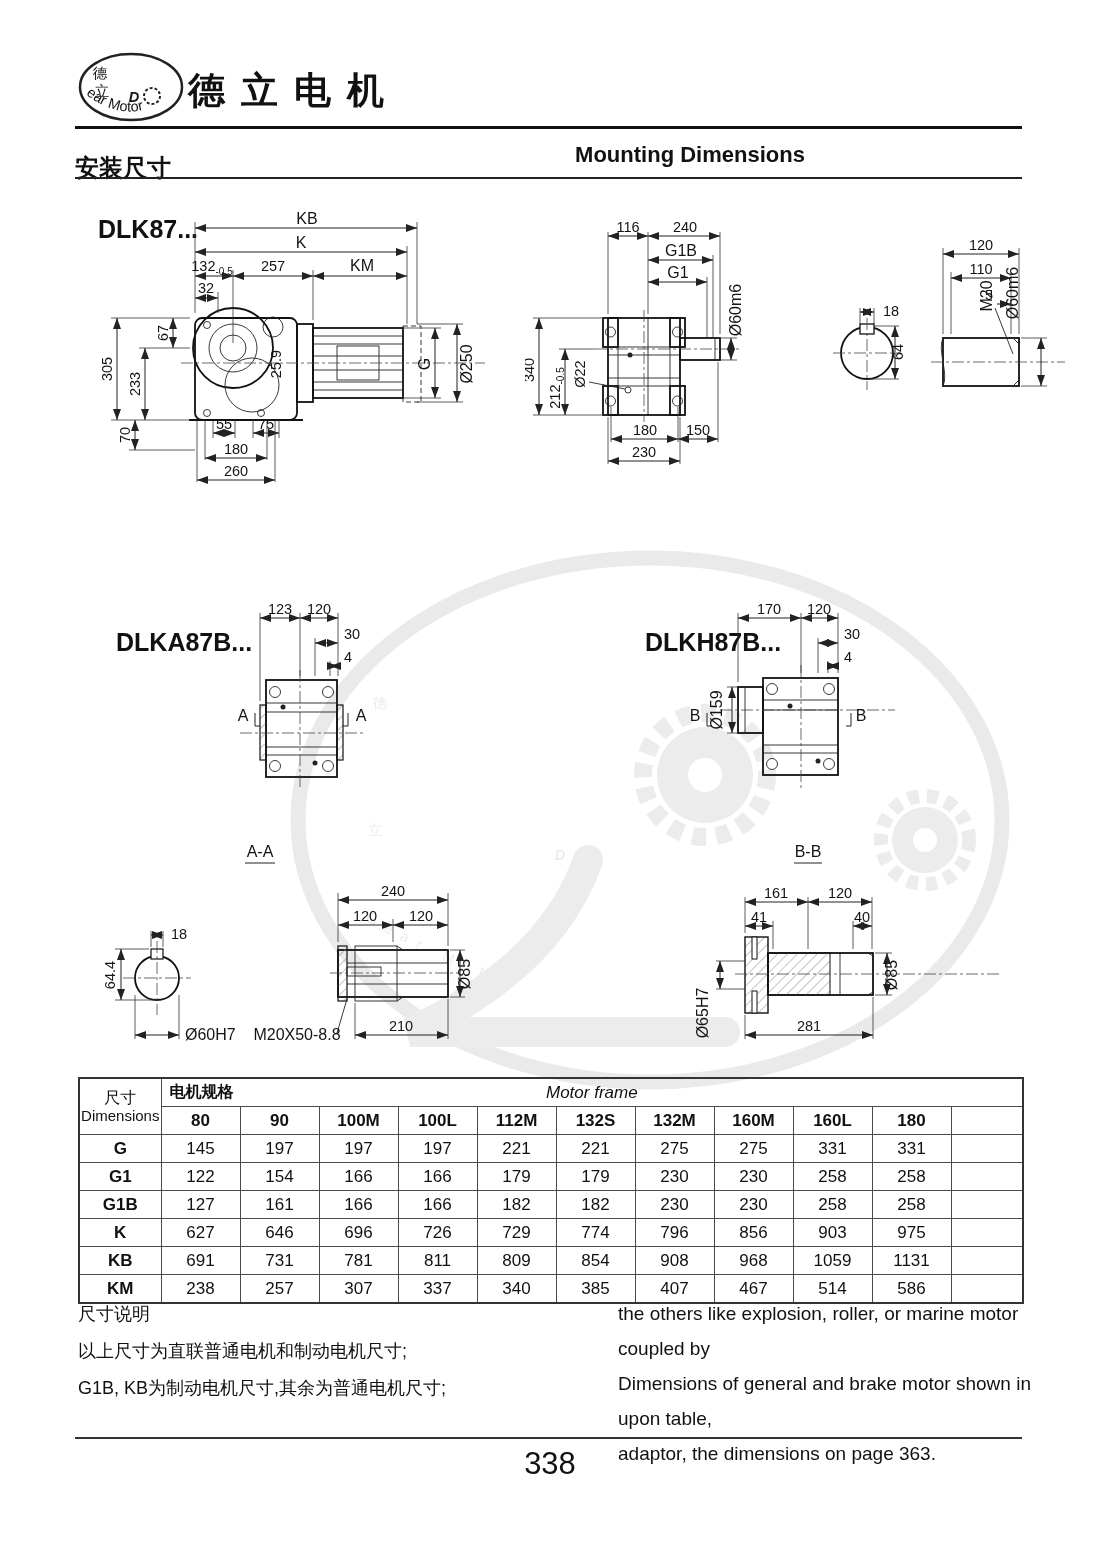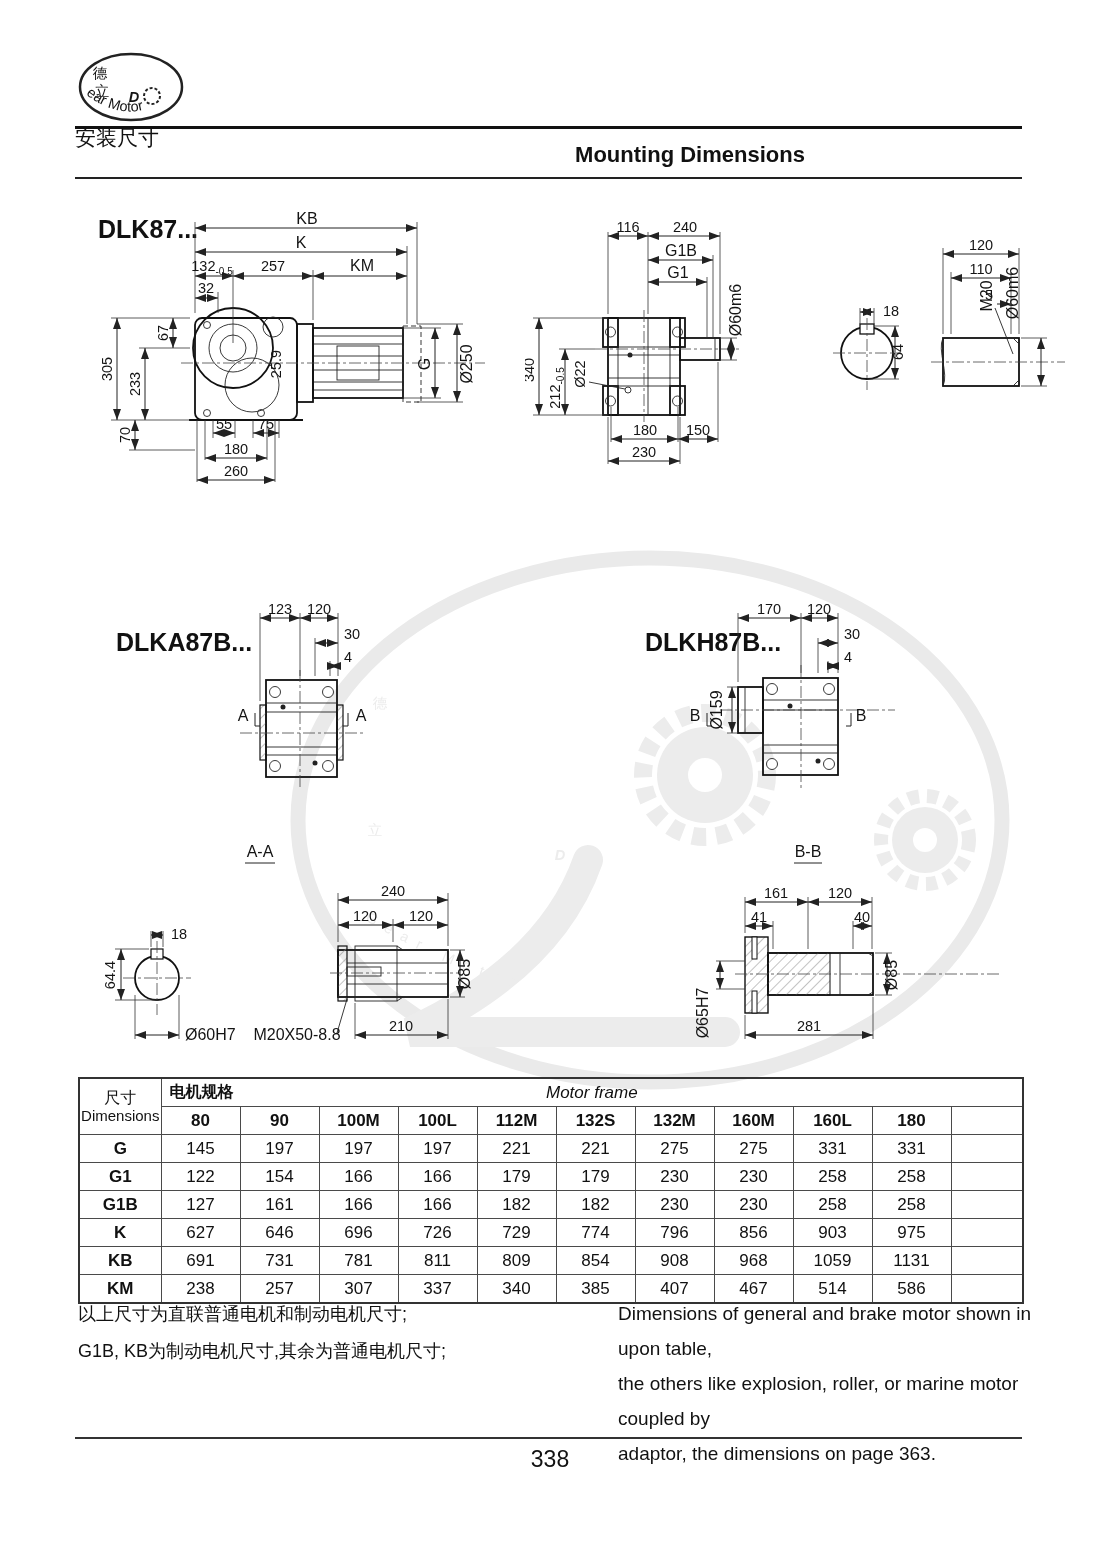--- a/index.html
+++ b/index.html
@@ -3,21 +3,21 @@
 <meta charset="utf-8">
 <style>
   html,body{margin:0;padding:0;background:#fff;}
   #page{position:relative;width:1100px;height:1555px;background:#fff;overflow:hidden;
         font-family:"Liberation Sans",sans-serif;color:#111;}
   .abs{position:absolute;}
   
   #brand-title{left:188px;top:66px;font-size:37px;font-weight:bold;letter-spacing:16px;
                font-family:"DejaVu Serif",serif;}
   #rule-top{left:75px;top:126px;width:947px;height:3px;background:#111;}
-  #title-cn{left:75px;top:124px;font-size:21px;font-weight:normal;}
+  #title-cn{left:75px;top:152px;font-size:24px;font-weight:bold;}
   #title-en{left:560px;top:142px;width:260px;text-align:center;font-size:22px;font-weight:bold;}
   #rule-title{left:75px;top:177px;width:947px;height:2px;background:#222;}
   .model-label{font-size:25px;font-weight:bold;margin-left:20px;}
   
   svg text{font-family:"Liberation Sans",sans-serif;font-size:14.5px;fill:#141414;text-anchor:middle;}
   svg text.st{text-anchor:start;}
   svg text.big{font-size:16px;}
   svg .ts{font-size:10px;}
   .o{stroke:#111;stroke-width:1.8;fill:none;}
   .i{stroke:#222;stroke-width:0.9;fill:none;}
@@ -41,21 +41,21 @@
   #dim-table th.group .gcn{position:absolute;left:8px;top:3px;font-weight:bold;font-size:16px;}
   #dim-table th.group .gen{font-size:17px;font-style:italic;}
   #dim-table tr[data-name="table-col-header-row"] th{font-weight:bold;margin-left:24px;}
   #dim-table tbody th{font-weight:bold;}
   
   .note{font-size:18px;line-height:37px;}
   .note .nt{font-weight:normal;}
   #note-en{font-size:19px;line-height:35px;}
   #note-en .nt{font-weight:bold;}
   #rule-bottom{left:75px;top:1437px;width:947px;height:2px;background:#333;}
-  #page-num{left:0;top:1446px;width:1100px;text-align:center;font-size:23px;}
+  #page-num{left:0;top:1446px;width:1100px;text-align:center;font-size:31px;}
 </style>
 </head>
 <body>
 
 <div id="page" data-name="catalog-page">
 
   <svg width="1" height="1" class="abs" style="left:0;top:0" aria-hidden="true" data-name="svg-defs">
     <defs>
       <marker id="arw" markerWidth="12" markerHeight="10" refX="11" refY="5" orient="auto-start-reverse" markerUnits="userSpaceOnUse">
         <path d="M0,1 L11,5 L0,9 Z" fill="#222"></path>
@@ -96,20 +96,21 @@
     <circle cx="76" cy="46" r="8" fill="none" stroke="#222" stroke-width="2" stroke-dasharray="3 2" data-name="logo-gear-icon"></circle>
     <text x="24" y="28" font-size="13" data-name="logo-char-top">德</text>
     <text x="26" y="46" font-size="13" data-name="logo-char-bottom">立</text>
     <defs>
         <path id="logoarc" d="M 12 46 Q 55 78 98 44"></path>
       </defs>
     <text font-size="9" data-name="logo-arc-text">
       <textPath href="#logoarc" startOffset="4%">De Li Gear Motor</textPath>
     </text>
   </svg>
+  <div class="abs" id="brand-title" data-name="brand-title">德立电机</div>
   <div class="abs" id="rule-top" data-name="header-rule"></div>
 
   <div class="abs" id="title-cn" data-name="page-title-cn">安装尺寸</div>
   <div class="abs" id="title-en" data-name="page-title-en">Mounting Dimensions</div>
   <div class="abs" id="rule-title" data-name="title-rule"></div>
 
   <div class="abs model-label" style="left:78px;top:215px" data-name="model-label-dlk87">DLK87...</div>
   <div class="abs model-label" style="left:96px;top:628px" data-name="model-label-dlka87b">DLKA87B...</div>
   <div class="abs model-label" style="left:625px;top:628px" data-name="model-label-dlkh87b">DLKH87B...</div>
 
@@ -622,25 +623,26 @@
           <td data-name="table-cell">407</td>
           <td data-name="table-cell">467</td>
           <td data-name="table-cell">514</td>
           <td data-name="table-cell">586</td>
           <td data-name="table-cell-empty"></td>
         </tr>
       </tbody>
   </table>
 
   <div class="abs note" style="left:78px;top:1296px;width:520px" id="note-cn" data-name="notes-cn">
+    <div class="nt" data-name="notes-cn-title">尺寸说明</div>
     <div data-name="notes-cn-line">以上尺寸为直联普通电机和制动电机尺寸;</div>
     <div data-name="notes-cn-line">G1B, KB为制动电机尺寸,其余为普通电机尺寸;</div>
   </div>
   <div class="abs note" style="left:618px;top:1296px;width:440px" id="note-en" data-name="notes-en">
+    <div data-name="notes-en-line">the others like explosion, roller, or marine motor coupled by</div>
     <div data-name="notes-en-line">Dimensions of general and brake motor shown in upon table,</div>
-    <div data-name="notes-en-line">the others like explosion, roller, or marine motor coupled by</div>
     <div data-name="notes-en-line">adaptor, the dimensions on page 363.</div>
   </div>
 
   <div class="abs" id="rule-bottom" data-name="footer-rule"></div>
   <div class="abs" id="page-num" data-name="page-number">338</div>
 
 </div>
 
 </body></html>

